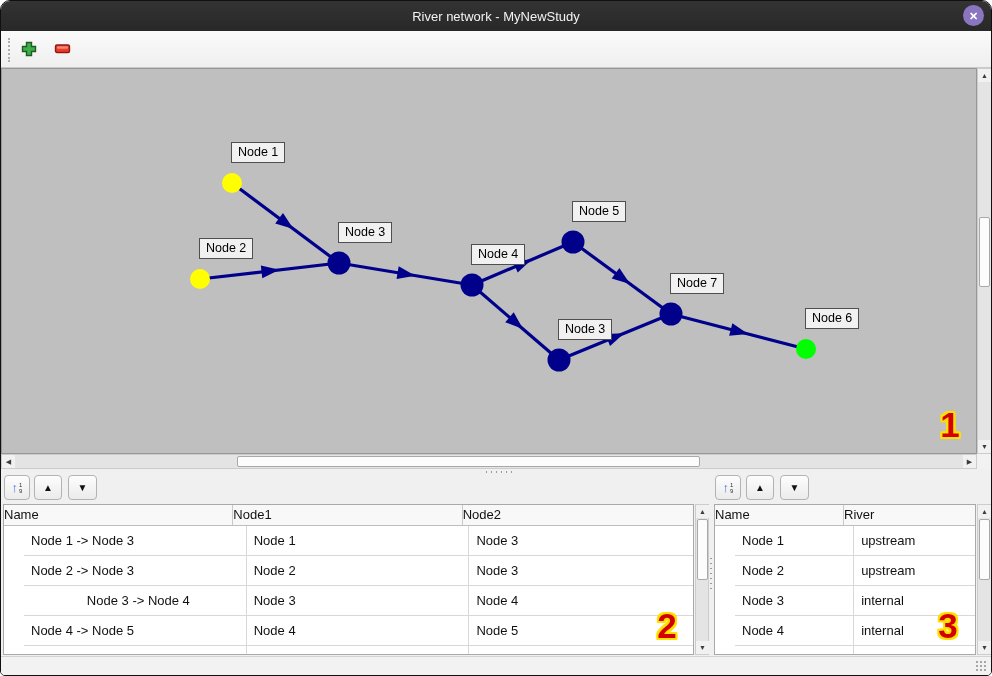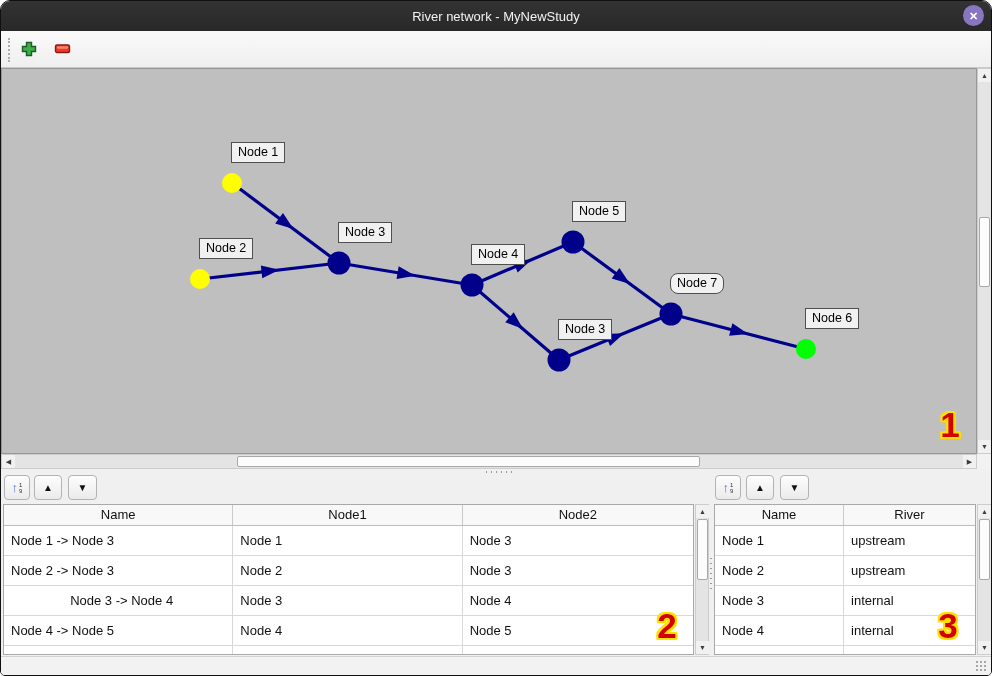--- a/index.html
+++ b/index.html
@@ -71,24 +71,24 @@
     position:absolute; top:1px; height:25px; background:linear-gradient(#fdfdfd,#ebebeb);
     border:1px solid #b3b3b3; border-radius:4px; cursor:pointer;
     display:flex; align-items:center; justify-content:center; font-size:10px; color:#111;
   }
   .sort-ic { display:flex; align-items:center; gap:1px; }
   .sort-arrow { color:#4a6bd8; font-size:13px; font-weight:bold; line-height:12px; }
   .sort-digits { display:flex; flex-direction:column; font-size:6px; line-height:6px; color:#333; }
   
   .table { position:absolute; top:30px; background:#ffffff; border:1px solid #a9a9a9; overflow:hidden; }
   .t-head { display:flex; background:#f8f8f8; border-bottom:1px solid #bdbdbd; }
-  .th { height:20px; line-height:20px; text-align:center; font-size:13px; color:#111;
+  .th { height:20px; line-height:20px; font-size:13px; color:#111;
     border-right:1px solid #c9c9c9; }
   .th:last-child { border-right:none; }
-  .tr { display:flex; }
+  .tr { display:flex;padding-left:20px; }
   .td { height:30px; line-height:29px; padding-left:7px; font-size:13px; color:#111;
     border-right:1px solid #d8d8d8; border-bottom:1px solid #d8d8d8;
     white-space:nowrap; overflow:hidden; }
   .td:last-child { border-right:none; }
   .tr.partial .td { height:9px; border-bottom:none; }
   
   .statusbar { position:absolute; left:0; right:0; top:655px; height:19px;
     background:#f2f2f2; border-top:1px solid #d2d2d2; }
   .grip { position:absolute; right:4px; bottom:3px; width:12px; height:12px;
     background-image:radial-gradient(circle, #a6a6a6 1px, transparent 1px);
@@ -168,21 +168,21 @@
         <circle cx="557" cy="291" r="11.5" fill="#00008b"></circle>
         <circle cx="669" cy="245" r="11.5" fill="#00008b"></circle>
         <circle cx="804" cy="280" r="10" fill="#00ff00"></circle>
       </svg>
   <div class="node-label" style="left: 229px; top: 73px;">Node 1</div>
       <div class="node-label" style="left: 197px; top: 169px;">Node 2</div>
       <div class="node-label" style="left: 336px; top: 153px;">Node 3</div>
       <div class="node-label" style="left: 469px; top: 175px;">Node 4</div>
       <div class="node-label" style="left: 570px; top: 132px;">Node 5</div>
       <div class="node-label" style="left: 556px; top: 250px;">Node 3</div>
-      <div class="node-label" style="left: 668px; top: 204px; border-radius: 8px;">Node 7</div>
+      <div class="node-label" style="left: 668px; top: 204px;">Node 7</div>
       <div class="node-label" style="left: 803px; top: 239px;">Node 6</div>
     </div>
 
   <div class="sb vsb" style="left:976px; top:67px; width:15px; height:386px;">
     <button class="sb-btn up">▲</button>
     <div class="sb-thumb" style="top:148px; height:70px;"></div>
     <button class="sb-btn down">▼</button>
   </div>
 
   <div class="sb hsb" style="left:0; top:453px; width:976px; height:15px;">

